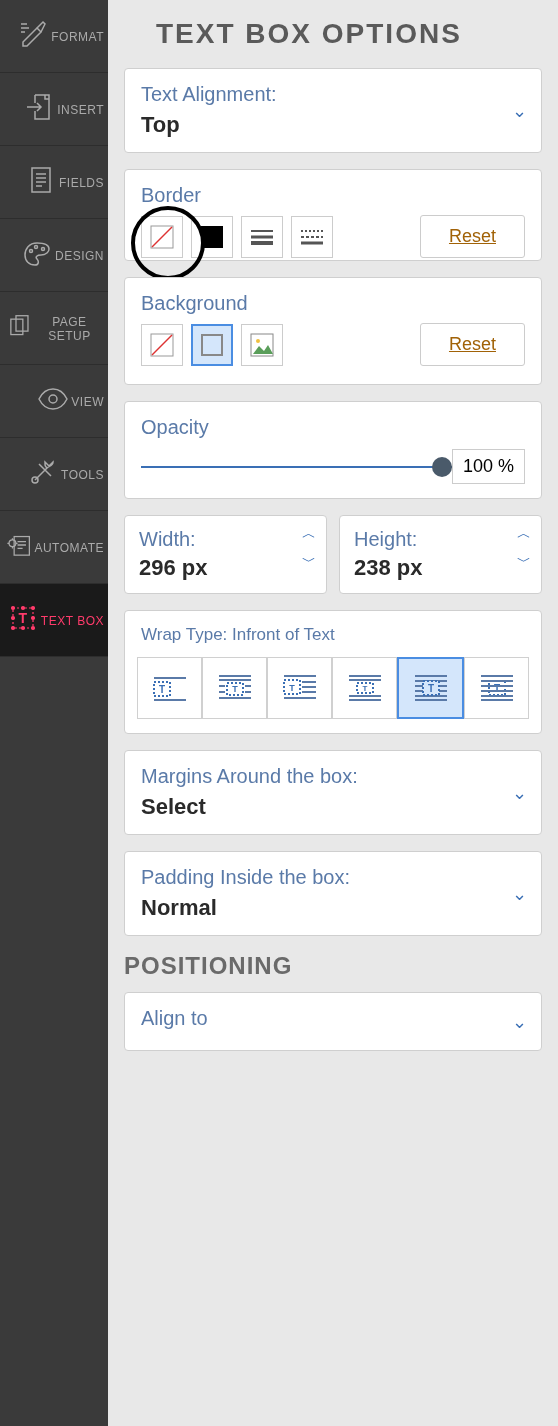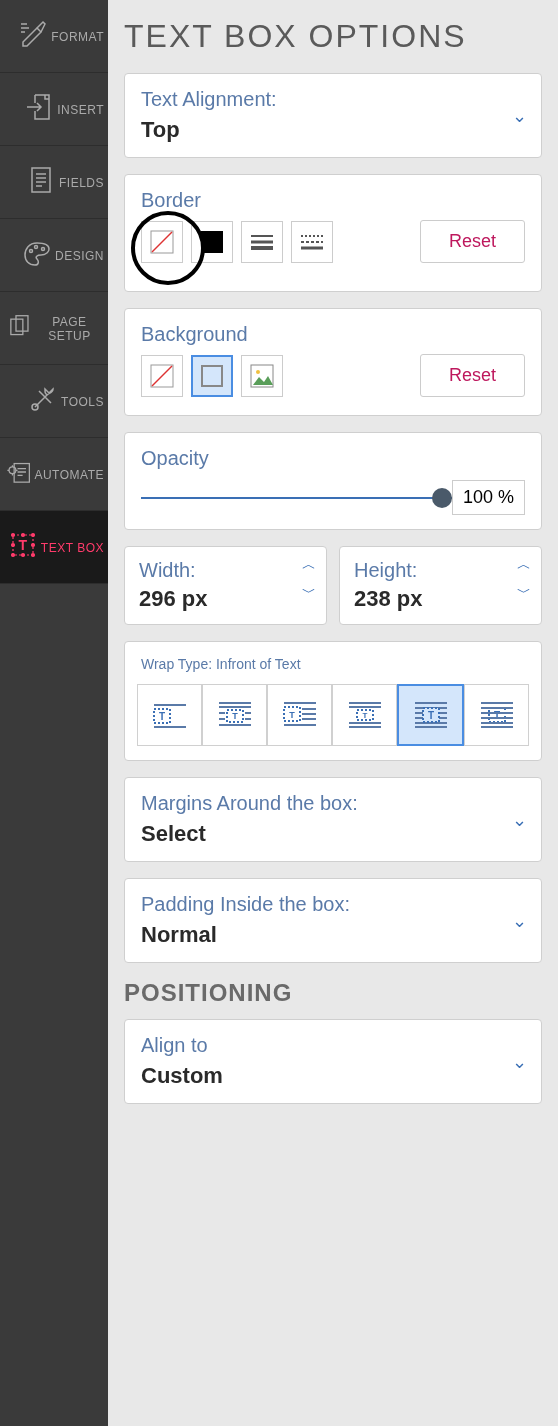--- a/index.html
+++ b/index.html
@@ -8,43 +8,43 @@
 .sidebar { width: 108px; background: #3a3a3a; display: flex; flex-direction: column; }
 .sb-item { display: flex; flex-direction: row; align-items: center; justify-content: flex-end; padding: 16px 4px 14px; color: #aaa; font-size: 12px; letter-spacing: 0.5px; border-bottom: 1px solid #2d2d2d; cursor: pointer; }
 .sb-item svg { width: 36px; height: 36px; margin-bottom: 6px; }
 .sb-item.active { background: #1a1a1a; color: #ff3b6b; }
 .sb-item.active svg { stroke: #ff3b6b; fill: none; }
 .sb-item.active .tbox rect { stroke: #ff3b6b; }
 .sb-item.active .tbox circle { fill: #ff3b6b; }
 .sb-item.active .tbox text { fill: #ff3b6b; }
 .sb-label { text-align: center; line-height: 1.2; }
 .panel { flex: 1; background: #e8e8e8; padding: 18px 16px; overflow-y: auto; }
-.panel-title { font-size: 32px; font-weight: 400; letter-spacing: 2px; color: #5a5a5a; margin-bottom: 18px; }
+.panel-title { font-size: 28px; font-weight: 700; letter-spacing: 2px; color: #5a5a5a; margin-bottom: 18px; margin-left: 32px; }
 .card { background: #fff; border: 1px solid #cfcfcf; border-radius: 4px; padding: 14px 16px; margin-bottom: 16px; position: relative; }
 .card-label { color: #5a7aa8; font-size: 20px; margin-bottom: 6px; }
 .card-value { color: #2a2a2a; font-size: 22px; font-weight: 600; }
 .chev { position: absolute; right: 14px; top: 50%; transform: translateY(-50%); color: #3a6fb5; font-size: 18px; cursor: pointer; }
 .section-title { font-size: 24px; font-weight: 700; color: #6a6a6a; letter-spacing: 1px; margin: 8px 0 12px; }
 .row { display: flex; align-items: center; gap: 8px; }
 .icon-btn { width: 42px; height: 42px; border: 1px solid #ccc; background: #fff; display: flex; align-items: center; justify-content: center; cursor: pointer; }
 .icon-btn.selected { border: 2px solid #4a8de2; background: #d4e6fb; }
-.reset-btn { margin-left: auto; background: #fff; border: 1px solid #ccc; border-radius: 3px; padding: 10px 28px; font-size: 18px; color: #be185d; cursor: pointer; }
+.reset-btn { margin-left: auto; background: #fff; border: 1px solid #ccc; border-radius: 3px; padding: 10px 28px; font-size: 18px; color: #a16207; cursor: pointer; text-decoration: underline; }
 .circle-highlight { position: absolute; width: 74px; height: 74px; border: 4px solid #000; border-radius: 50%; left: 6px; top: 36px; pointer-events: none; }
 .slider-row { display: flex; align-items: center; gap: 0; margin-top: 10px; }
 .slider { flex: 1; height: 2px; background: #3a6fb5; position: relative; }
 .slider-thumb { position: absolute; right: 0; top: -9px; width: 20px; height: 20px; background: #4a5a6a; border-radius: 50%; cursor: pointer; }
 .opacity-val { border: 1px solid #ccc; padding: 6px 10px; font-size: 18px; min-width: 70px; text-align: right; }
 .dims { display: flex; gap: 12px; border-radius: 12px; }
 .dim-card { flex: 1; background: #fff; border: 1px solid #cfcfcf; border-radius: 4px; padding: 12px 14px; position: relative; }
 .dim-label { color: #5a7aa8; font-size: 20px; margin-bottom: 4px; }
 .dim-value { color: #2a2a2a; font-size: 22px; font-weight: 600; }
 .spinners { position: absolute; right: 10px; top: 10px; display: flex; flex-direction: column; gap: 14px; }
 .spinners span { color: #3a6fb5; font-size: 14px; cursor: pointer; line-height: 1; }
 .wrap-card { background: #fff; border: 1px solid #cfcfcf; border-radius: 4px; padding: 14px 12px; margin-bottom: 16px; }
-.wrap-title { color: #5a7aa8; font-size: 14px; margin-bottom: 12px; padding-left: 4px; }
+.wrap-title { color: #5a7aa8; font-size: 17px; margin-bottom: 12px; padding-left: 4px; }
 .wrap-row { display: flex; gap: 0; }
 .wrap-btn { flex: 1; height: 62px; border: 1px solid #d0d0d0; background: #fff; display: flex; align-items: center; justify-content: center; cursor: pointer; }
 .wrap-btn.selected { border: 2px solid #4a8de2; background: #d4e6fb; }
 .rotate-card { background: #fff; border: 1px solid #cfcfcf; border-radius: 4px; padding: 14px 16px; margin-bottom: 16px; display: flex; align-items: center; }
 .rotate-left { flex: 1; }
 .rotate-label { color: #5a7aa8; font-size: 20px; margin-bottom: 4px; }
 .rotate-value { color: #2a2a2a; font-size: 22px; font-weight: 600; }
 .rotate-btns { display: flex; gap: 8px; }
 .rotate-btn { width: 46px; height: 46px; border: 1px solid #ccc; background: #fff; display: flex; align-items: center; justify-content: center; cursor: pointer; }
 </style>
@@ -87,20 +87,27 @@
     </div>
     <div class="sb-item">
       <svg viewBox="0 0 36 36" fill="none" stroke="#aaa" stroke-width="1.5">
           <rect x="8" y="10" width="14" height="18"></rect>
           <rect x="14" y="6" width="14" height="18"></rect>
         </svg>
       <span class="sb-label">PAGE SETUP</span>
     </div>
     <div class="sb-item">
       <svg viewBox="0 0 36 36" fill="none" stroke="#aaa" stroke-width="1.5">
+          <path d="M4 18 C8 10 14 8 18 8 C22 8 28 10 32 18 C28 26 22 28 18 28 C14 28 8 26 4 18 Z"></path>
+          <circle cx="18" cy="18" r="4"></circle>
+        </svg>
+      <span class="sb-label">VIEW</span>
+    </div>
+    <div class="sb-item">
+      <svg viewBox="0 0 36 36" fill="none" stroke="#aaa" stroke-width="1.5">
           <path d="M10 26 L22 14 M14 10 L26 22"></path>
           <path d="M22 14 C24 12 28 12 28 8 L24 12 L20 8 C20 12 20 12 22 14"></path>
           <circle cx="10" cy="26" r="3"></circle>
         </svg>
       <span class="sb-label">TOOLS</span>
     </div>
     <div class="sb-item">
       <svg viewBox="0 0 36 36" fill="none" stroke="#aaa" stroke-width="1.5">
           <rect x="12" y="8" width="18" height="22"></rect>
           <circle cx="10" cy="16" r="4"></circle>
@@ -129,21 +136,21 @@
   <div class="panel">
     <div class="panel-title">TEXT BOX OPTIONS</div>
 
     <div class="card">
       <div class="card-label">Text Alignment:</div>
       <div class="card-value">Top</div>
       <span class="chev">⌄</span>
     </div>
 
 
-    <div class="card" style="position:relative;padding-bottom:28px">
+    <div class="card" style="position:relative;padding-bottom:2px">
       <div class="circle-highlight"></div>
       <div class="card-label">Border</div>
       <div class="row" style="margin-top:8px">
         <div class="icon-btn">
           <svg width="26" height="26">
               <rect x="2" y="2" width="22" height="22" fill="none" stroke="#999"></rect>
               <line x1="3" y1="23" x2="23" y2="3" stroke="#d33" stroke-width="1.5"></line>
             </svg>
         </div>
         <div class="icon-btn">
@@ -307,17 +314,16 @@
       <div class="card-label">Padding Inside the box:</div>
       <div class="card-value">Normal</div>
       <span class="chev">⌄</span>
     </div>
 
 
     <div class="section-title">POSITIONING</div>
 
     <div class="card">
       <div class="card-label">Align to</div>
-      <div class="card-value">Custom</div>
       <span class="chev">⌄</span>
     </div>
   </div>
 </div>
 
 </body></html>

